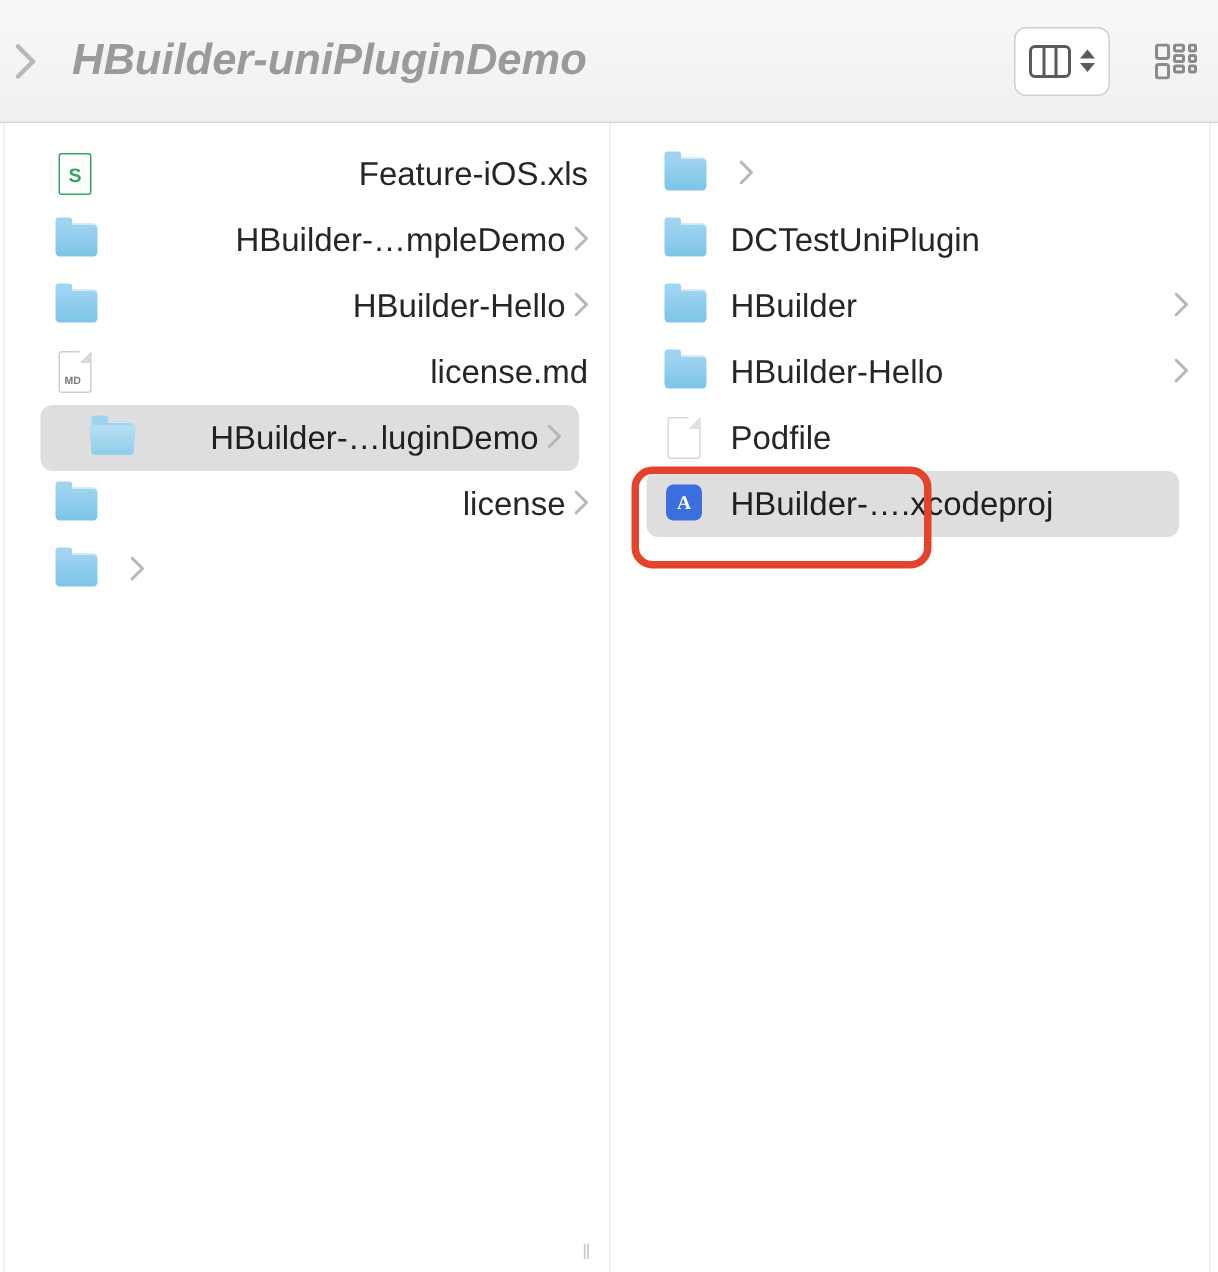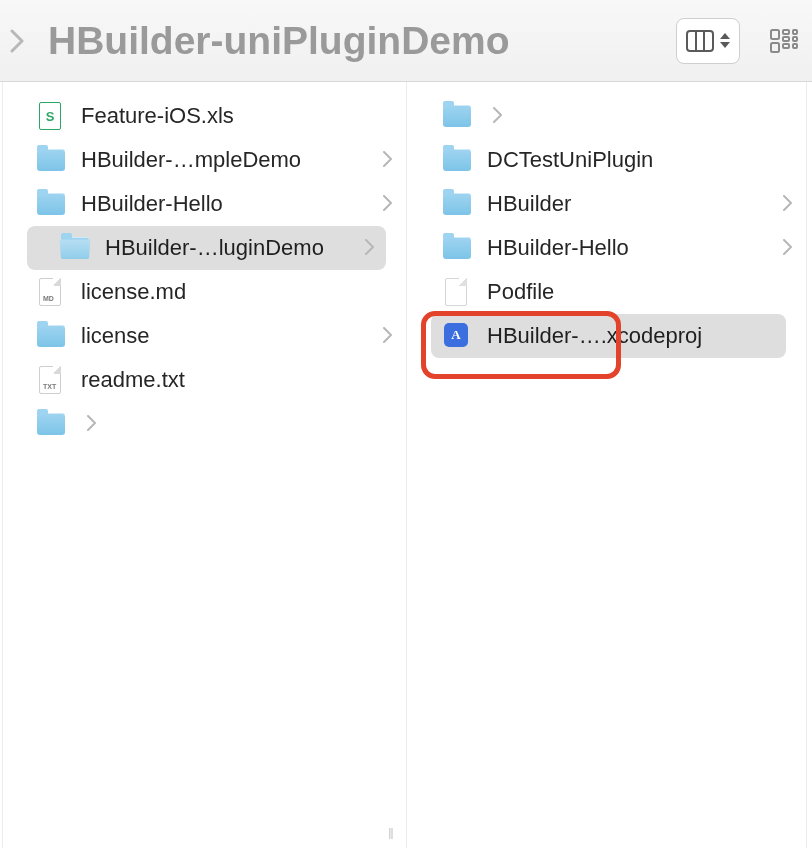--- a/index.html
+++ b/index.html
@@ -22,24 +22,25 @@
       padding: 0 8px 0 4px;
     }
     .nav-arrow {
       width: 26px; height: 40px;
       display:flex;align-items:center;justify-content:center;
       color:#b8b8b8;
       margin-right: 18px;
       cursor:pointer;
     }
     .title {
-      font-size: 39px;
+      font-size: 29px;
       font-weight: 600;
       color:#9a9a9a;
       flex:0 0 auto;
+      font-style:italic;
     }
     .spacer { flex:1 1 auto; }
     .toolbar-btn {
       display:flex;align-items:center;justify-content:center;
       width:64px;height:46px;
       border:1px solid #cfcfcf;
       border-radius:8px;
       background:#fff;
       margin-left:24px;
       color:#5a5a5a;
@@ -62,21 +63,21 @@
       display:flex;
       height: calc(100% - 82px);
       background:#fff;
     }
     .col {
       width: 400px;
       border-right:1px solid #edecec;
       padding-top:12px;
       overflow:hidden;
     }
-    .col:first-child { width: 405px; border-left:1px solid #edecec; margin-left:2px;}
+    .col:first-child { width: 405px; border-left:1px solid #edecec; margin-left:2px;text-align:right;}
     .col:last-child { border-right:none; }
     .item {
       display:flex;
       align-items:center;
       height:44px;
       padding-left:36px;
       padding-right:14px;
       font-size:22px;
       color:#262626;
       cursor:pointer;
@@ -234,55 +235,46 @@
     </div>
       <div class="item">
       <span class="icon">
           <span class="folder"></span>
         </span>
       <span class="label">HBuilder-Hello</span>
       <span class="chev"><svg width="9" height="16" viewBox="0 0 9 16">
             <path d="M1 1 L8 8 L1 15" stroke="currentColor" stroke-width="2" fill="none" stroke-linecap="round" stroke-linejoin="round"></path>
           </svg></span>
     </div>
-      <div class="item selected">
-      <span class="icon">
-          <span class="folder open"></span>
-        </span>
-      <span class="label">HBuilder-…luginDemo</span>
-      <span class="chev"><svg width="9" height="16" viewBox="0 0 9 16">
-            <path d="M1 1 L8 8 L1 15" stroke="currentColor" stroke-width="2" fill="none" stroke-linecap="round" stroke-linejoin="round"></path>
-          </svg></span>
-    </div>
       <div class="item">
       <span class="icon">
           <span class="file-generic">
             <span class="badge-txt">MD</span>
           </span>
         </span>
       <span class="label">license.md</span>
 
     </div>
+      <div class="item selected">
+      <span class="icon">
+          <span class="folder open"></span>
+        </span>
+      <span class="label">HBuilder-…luginDemo</span>
+      <span class="chev"><svg width="9" height="16" viewBox="0 0 9 16">
+            <path d="M1 1 L8 8 L1 15" stroke="currentColor" stroke-width="2" fill="none" stroke-linecap="round" stroke-linejoin="round"></path>
+          </svg></span>
+    </div>
       <div class="item">
       <span class="icon">
           <span class="folder"></span>
         </span>
       <span class="label">license</span>
       <span class="chev"><svg width="9" height="16" viewBox="0 0 9 16">
             <path d="M1 1 L8 8 L1 15" stroke="currentColor" stroke-width="2" fill="none" stroke-linecap="round" stroke-linejoin="round"></path>
           </svg></span>
-    </div>
-      <div class="item">
-      <span class="icon">
-          <span class="file-generic">
-            <span class="badge-txt">TXT</span>
-          </span>
-        </span>
-      <span class="label">readme.txt</span>
-
     </div>
       <div class="item">
       <span class="icon">
           <span class="folder"></span>
         </span>
       <span class="chev"><svg width="9" height="16" viewBox="0 0 9 16">
             <path d="M1 1 L8 8 L1 15" stroke="currentColor" stroke-width="2" fill="none" stroke-linecap="round" stroke-linejoin="round"></path>
           </svg></span>
     </div>
     </div>

